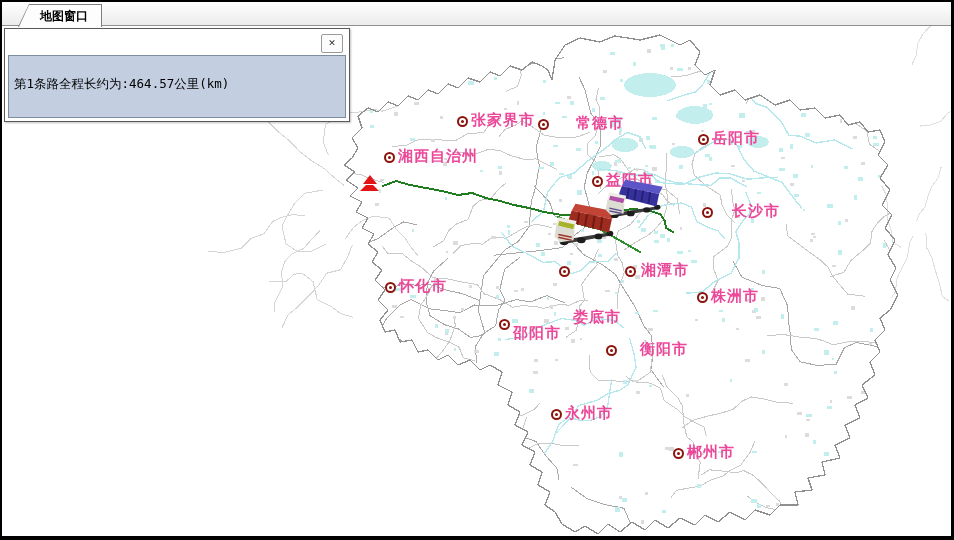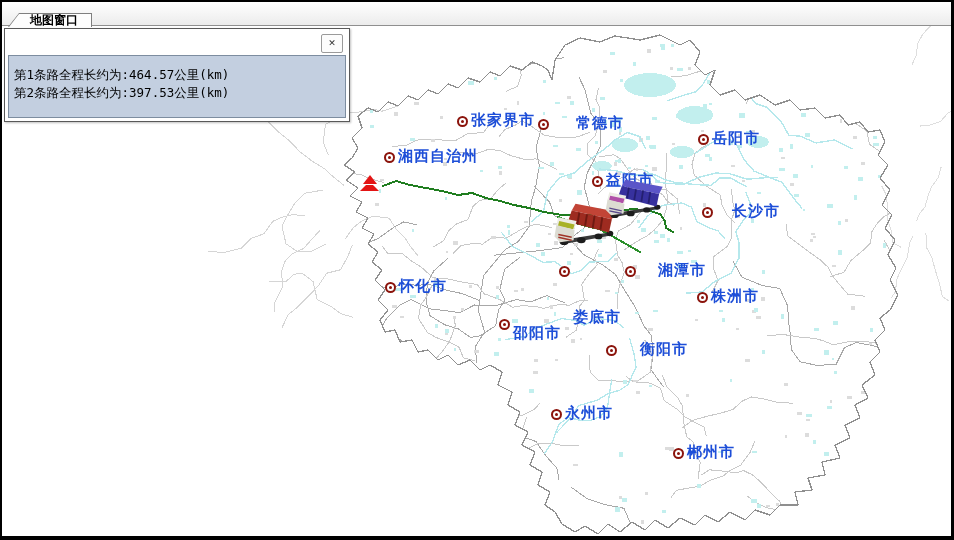--- a/index.html
+++ b/index.html
@@ -7,47 +7,47 @@
        font-family:"Liberation Sans",sans-serif;position:relative}
 
   
   .frame{position:absolute;inset:0;border-style:solid;border-color:#000;
          border-width:2px 3px 4px 2px;pointer-events:none;z-index:40}
 
   
   .tabstrip{position:absolute;left:2px;top:2px;right:3px;height:24px;
             background:linear-gradient(#ffffff,#ebebeb);z-index:5}
   .tabstrip::after{content:"";position:absolute;left:0;right:0;bottom:0;height:1px;background:#8f8f8f}
-  .tab{position:absolute;left:6px;bottom:-1px;height:14px;width:84px;z-index:6;
+  .tab{position:absolute;left:16px;bottom:-1px;height:23px;width:84px;z-index:6;
        background:#7f7f7f;clip-path:polygon(11px 0,100% 0,100% 100%,0 100%)}
   .tab-inner{position:absolute;inset:1px 1px 0 1px;background:#fdfdfd;
              clip-path:polygon(10px 0,100% 0,100% 100%,0 100%);
              display:flex;align-items:center;justify-content:center;
              padding-left:8px;font-size:12px;font-weight:bold;color:#000}
 
   
   #map-svg{position:absolute;left:0;top:0;z-index:1}
 
   
   .panel{position:absolute;left:4px;top:28px;width:344px;height:92px;background:#fff;
          border:1px solid #595959;z-index:20;box-shadow:1px 1px 2px rgba(0,0,0,.25)}
   .panel-close{position:absolute;top:5px;right:6px;width:20px;height:17px;background:#fcfcfc;
          border:1px solid #9a9a9a;border-radius:2px;display:flex;align-items:center;
          justify-content:center;font-size:9px;color:#333;cursor:pointer;line-height:1}
   .panel-text{position:absolute;left:3px;right:3px;top:26px;bottom:3px;background:#c3cfe0;
-         border:1px solid #7d8da0;padding:10px 5px;font-family:"DejaVu Sans Mono",monospace;
+         border:1px solid #7d8da0;padding:19px 5px;font-family:"DejaVu Sans Mono",monospace;
          font-size:12.5px;color:#000;line-height:18px;white-space:nowrap;overflow:hidden}
 
   
   .city{position:absolute;z-index:10}
   .marker{position:absolute;width:11px;height:11px;margin:-5px 0 0 -5px;border-radius:50%;
           background:#8b140c}
   .marker::after{content:"";position:absolute;inset:2px;border:2px solid #fff;
           border-radius:50%;box-sizing:border-box}
-  .city-label{position:absolute;font-weight:bold;font-size:15px;color:#1d4ed8;
+  .city-label{position:absolute;font-weight:bold;font-size:15px;color:#ec4899;
           white-space:nowrap;letter-spacing:1px;line-height:18px}
 
   
   .truck{position:absolute;z-index:12}
 
   
   #poi-triangle{position:absolute;z-index:9}
 </style>
 </head>
 <body>
@@ -554,21 +554,21 @@
     <div class="city">
       <span class="marker" style="left: 707px; top: 212px; background: rgb(139, 20, 12);"></span>
       <span class="city-label" style="left: 716px; top: 202px; margin-left: 16px;">长沙市</span>
     </div>
     <div class="city">
       <span class="marker" style="left: 564px; top: 271px; background: rgb(139, 20, 12);"></span>
       <span class="city-label" style="left: 573px; top: 268px; margin-top: 40px;">娄底市</span>
     </div>
     <div class="city">
       <span class="marker" style="left: 630px; top: 271px; background: rgb(139, 20, 12);"></span>
-      <span class="city-label" style="left: 658px; top: 261px;">湘潭市</span>
+      <span class="city-label" style="left: 641px; top: 261px;">湘潭市</span>
     </div>
     <div class="city">
       <span class="marker" style="left: 702px; top: 297px; background: rgb(139, 20, 12);"></span>
       <span class="city-label" style="left: 711px; top: 287px;">株洲市</span>
     </div>
     <div class="city">
       <span class="marker" style="left: 390px; top: 287px; background: rgb(139, 20, 12);"></span>
       <span class="city-label" style="left: 399px; top: 277px;">怀化市</span>
     </div>
     <div class="city">
@@ -616,21 +616,20 @@
   <polygon points="6,17 25,21 23,29 4,25" fill="#ecece4"></polygon>
   <polygon points="7,21 23,24.5 21.5,29.5 5.5,26.5" fill="var(--glass)"></polygon>
   <polygon points="4,25 23,30 22,41 8,43 2,37" fill="#dcdcd2"></polygon>
   <path d="M6,35 L20,38 M6,38 L20,41" stroke="var(--grill)" stroke-width="1.6" fill="none"></path>
 </svg>
 
 <div class="panel">
   <div class="panel-close">✕</div>
   <div class="panel-text">
     <div>第1条路全程长约为:464.57公里(km)</div>
-    <div>第2条路全程长约为:397.53公里(km)</div>
   </div>
 </div>
 
 <div class="tabstrip">
   <div class="tab">
     <div class="tab-inner">地图窗口</div>
   </div>
 </div>
 
 <div class="frame"></div>

